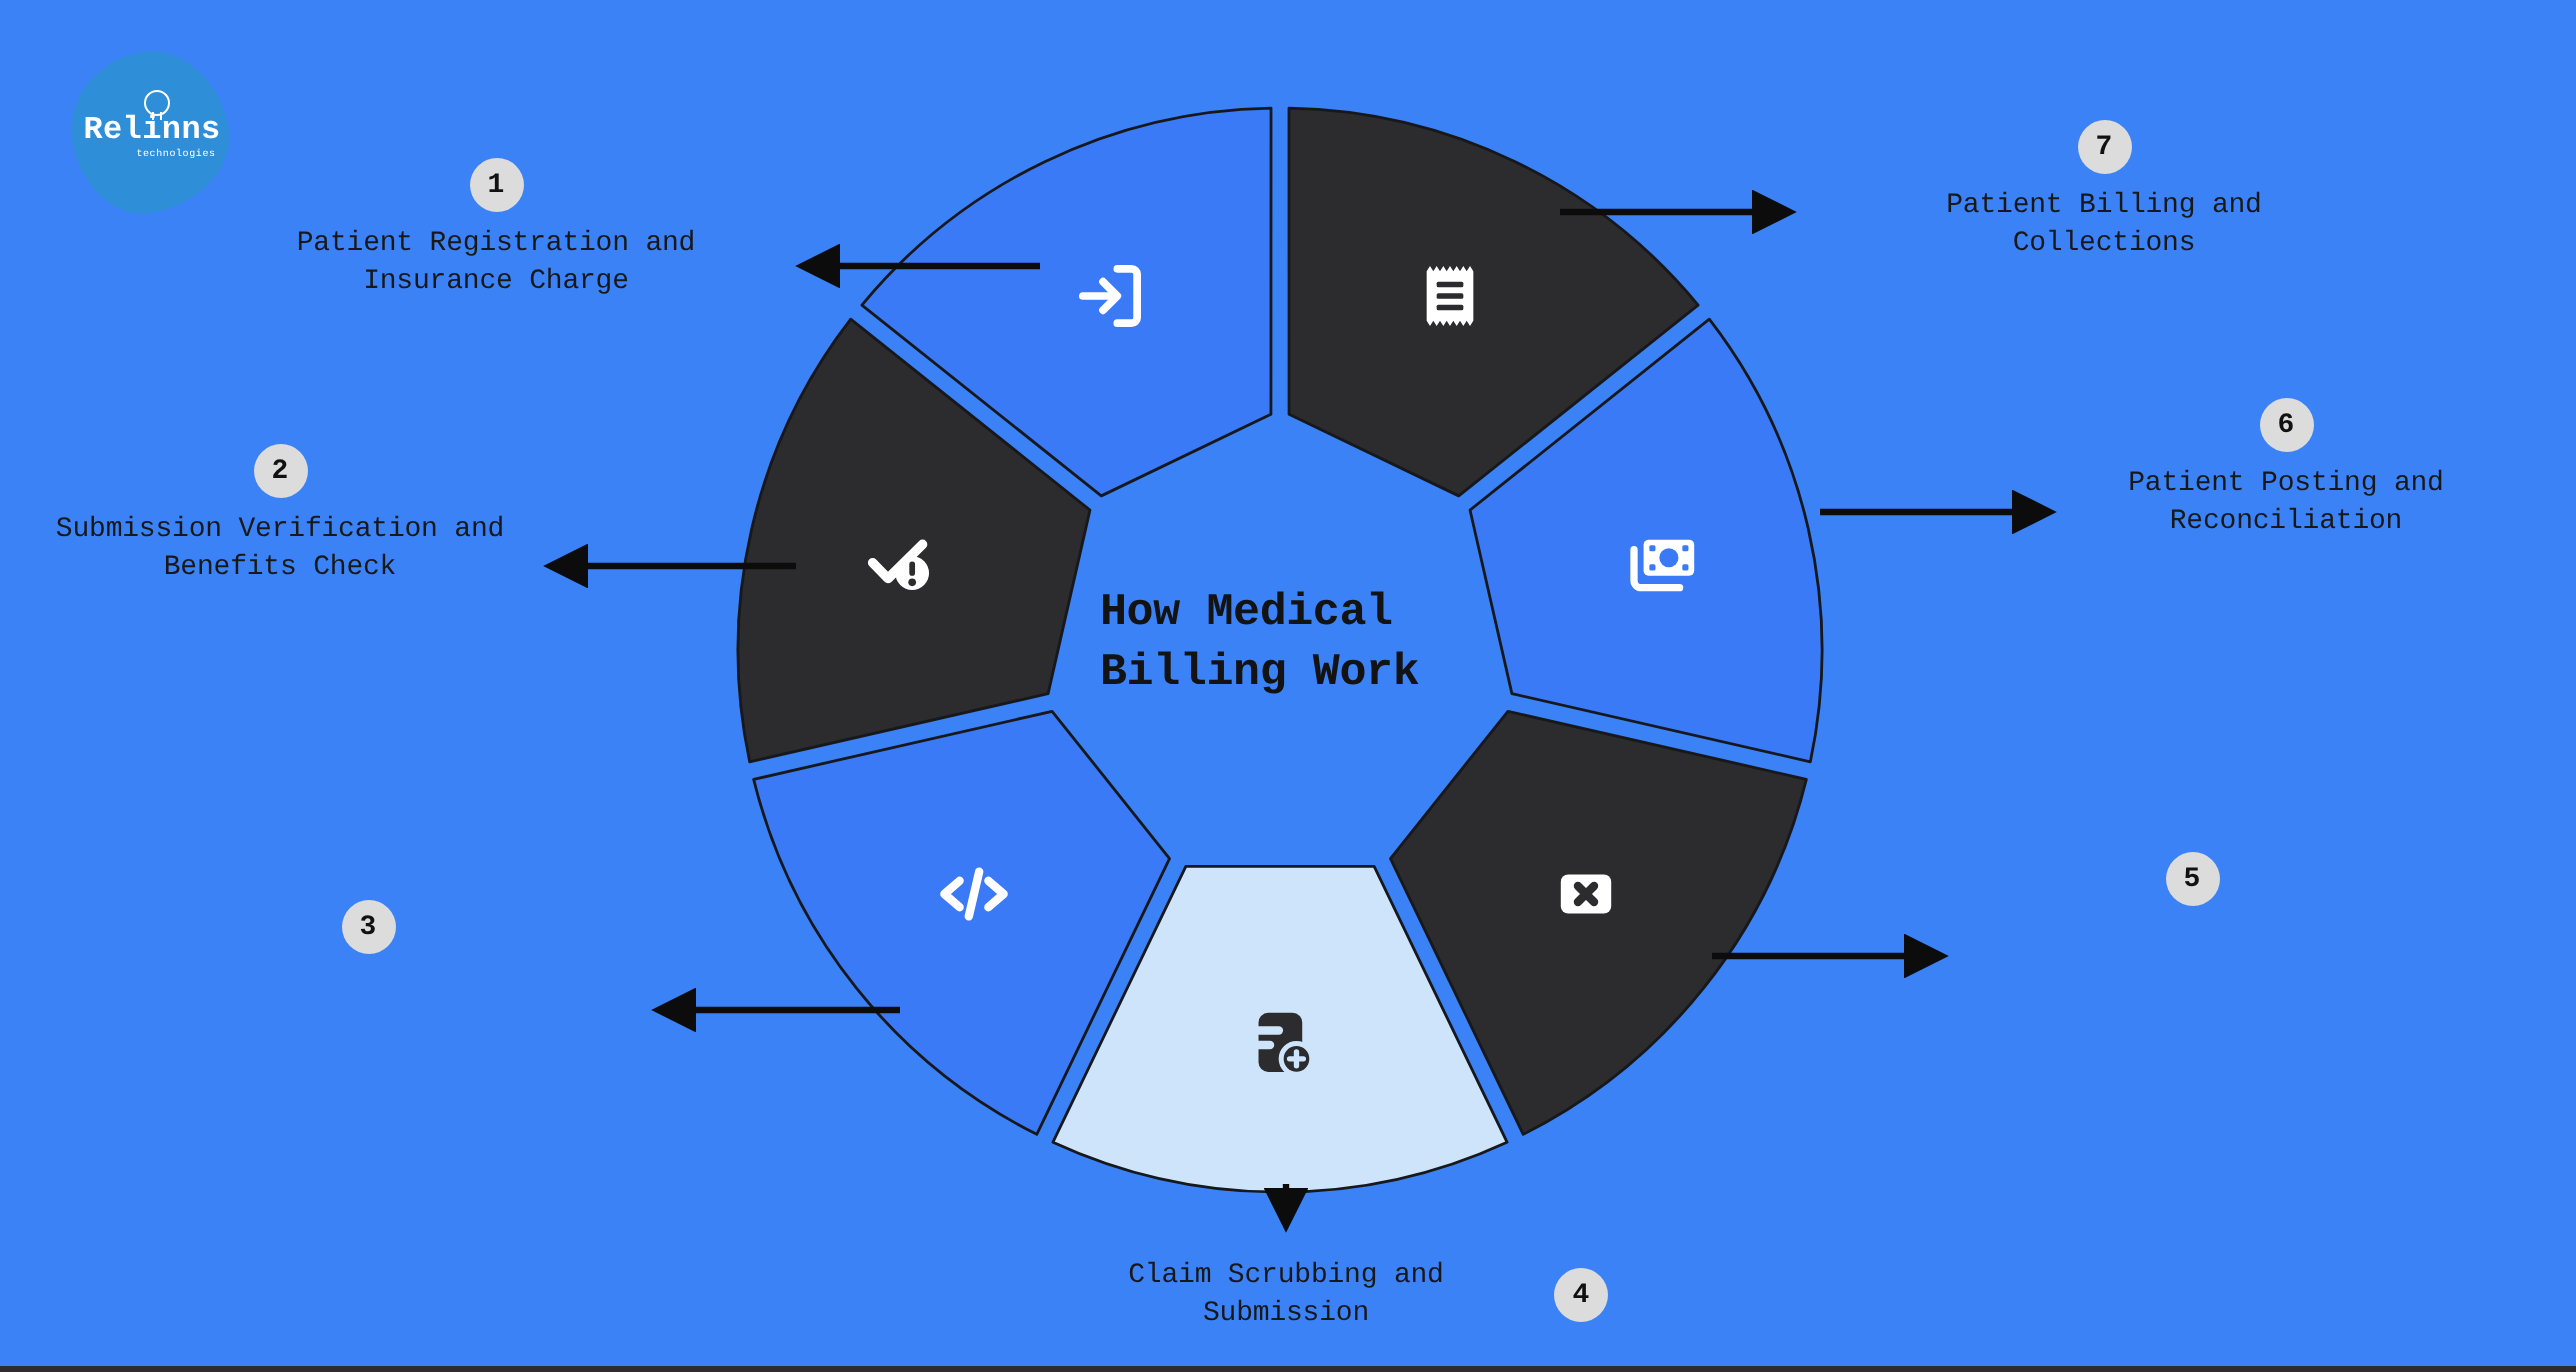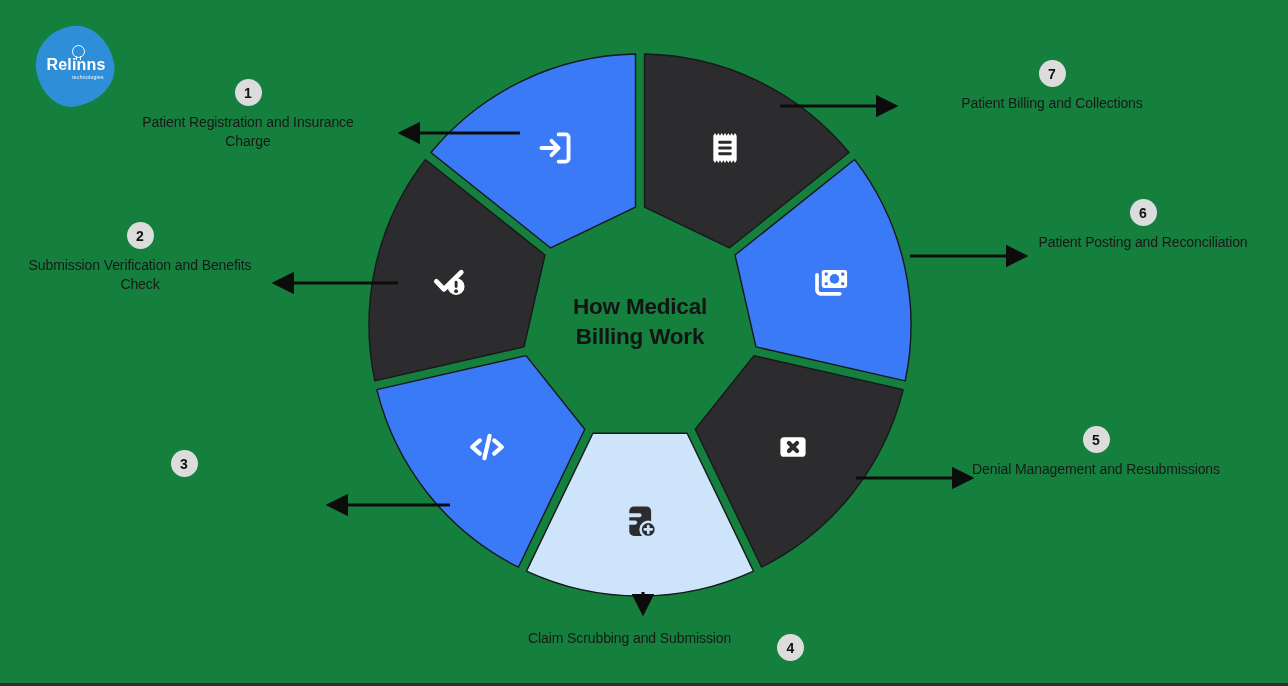--- a/index.html
+++ b/index.html
@@ -1,19 +1,19 @@
 <!DOCTYPE html>
 <html><head>
 <meta charset="utf-8">
 <style>
   html,body{margin:0;padding:0;background:#fff;}
   #stage{
     position:relative; width:1288px; height:686px; overflow:hidden;
-    background:#15803d;
-    font-family:Liberation Sans, sans-serif;
+    background:#3b82f6;
+    font-family:Liberation Mono, monospace;
   }
   svg.layer{position:absolute;left:0;top:0;pointer-events:none;}
 
   
   .logo{position:absolute;left:34px;top:22px;width:86px;height:90px;}
   .logo-blob{
     position:absolute;left:2px;top:4px;width:78px;height:80px;
     border-radius:53% 47% 58% 42% / 48% 56% 44% 52%;
     transform:rotate(-10deg);
   }
@@ -31,21 +31,21 @@
   }
   .logo-bulb::after{
     content:"";position:absolute;left:2.5px;top:10px;width:3px;height:4px;
     border-left:1.4px solid #fff;border-right:1.4px solid #fff;
   }
 
   
   .center-title{
     position:absolute;left:640px;top:292px;width:180px;
     transform:translateX(-50%);
-    text-align:center;font-size:22.5px;font-weight:bold;color:#131313;
+    font-size:22.5px;font-weight:bold;color:#131313;
     line-height:1.33;letter-spacing:-.2px;
   }
 
   
   .seg-icon{
     position:absolute;transform:translate(-50%,-50%);
     display:flex;align-items:center;justify-content:center;
   }
 
   
@@ -188,21 +188,20 @@
   </div>
   <div class="step-label pos-3">
     <div class="badge" style="background: rgb(220, 220, 220);">3</div>
   </div>
   <div class="step-label pos-4">
     <div class="label-text">Claim Scrubbing and Submission</div>
     <div class="badge" style="background: rgb(220, 220, 220);">4</div>
   </div>
   <div class="step-label pos-5">
     <div class="badge" style="background: rgb(220, 220, 220);">5</div>
-    <div class="label-text">Denial Management and Resubmissions</div>
   </div>
   <div class="step-label pos-6">
     <div class="badge" style="background: rgb(220, 220, 220);">6</div>
     <div class="label-text">Patient Posting and Reconciliation</div>
   </div>
   <div class="step-label pos-7">
     <div class="badge" style="background: rgb(220, 220, 220);">7</div>
     <div class="label-text">Patient Billing and Collections</div>
   </div>
 

